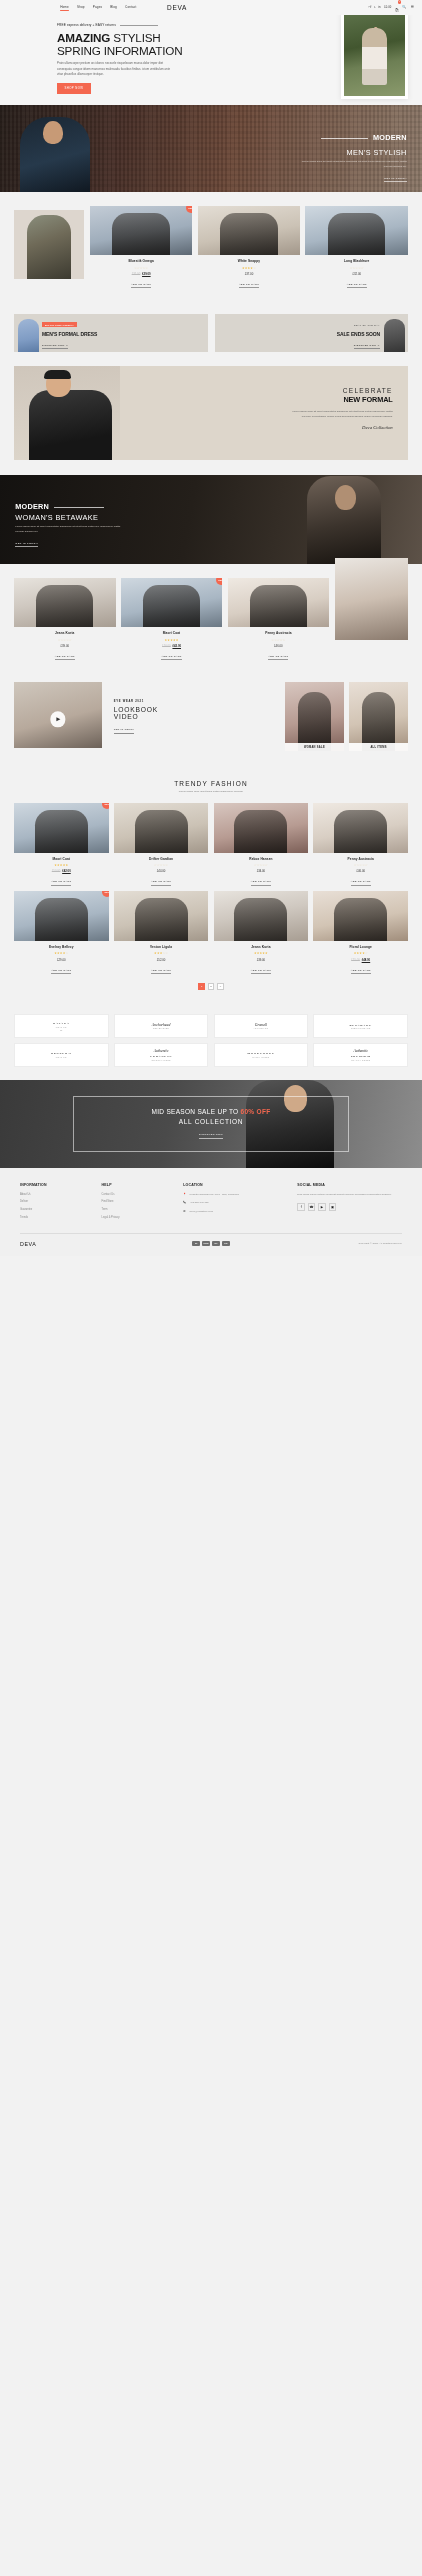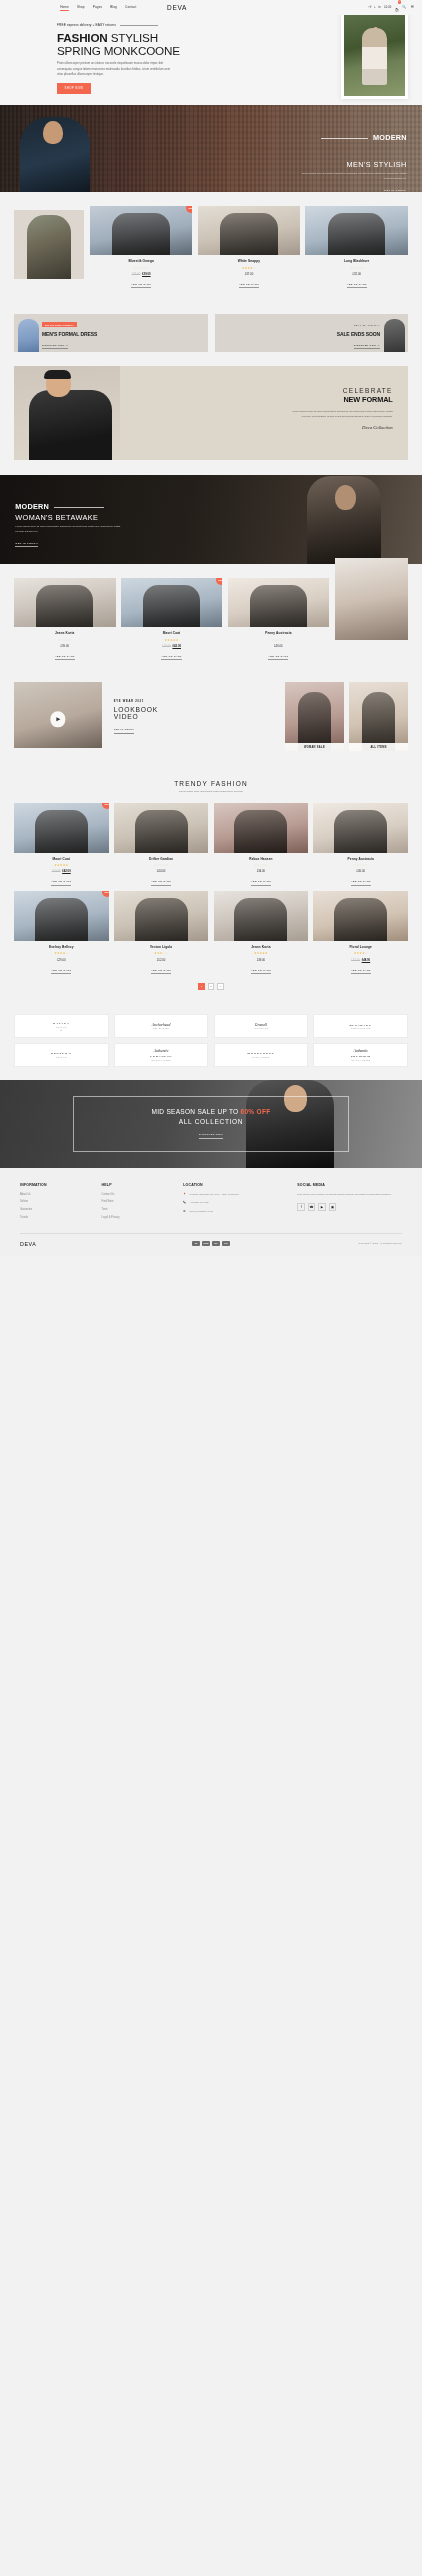--- a/index.html
+++ b/index.html
@@ -63,21 +63,21 @@
       repeating-linear-gradient(0deg,rgba(0,0,0,.12) 0 2.3px,transparent 2.3px 5.3px)}
   .banner .figure{position:absolute;left:20px;bottom:0;width:70px;height:75px;
     background:linear-gradient(165deg,#1b2733 0%,#26394b 55%,#101821 100%);
     border-radius:28px 28px 0 0;filter:blur(0.1px)}
   .banner .head{position:absolute;left:43px;bottom:48px;width:20px;height:23.5px;
     background:#c79a76;border-radius:50% 50% 42% 42%}
   .banner-txt{position:absolute;right:15.3px;top:26px;text-align:right;color:#fff;z-index:3}
   .b-rule{display:inline-block;width:47px;height:0.5px;background:rgba(255,255,255,.75);
     vertical-align:middle;margin-right:4.7px}
   .b-t1{font-size:7.3px;font-weight:700;letter-spacing:0.2px;display:inline-block}
-  .b-t2{font-size:7.3px;font-weight:300;letter-spacing:0.4px;margin-top:18px}
+  .b-t2{font-size:7.3px;font-weight:300;letter-spacing:0.4px;margin-top:6px}
   .b-p{font-size:2.5px;line-height:1.9;color:#ddd4cd;margin-top:2.9px;max-width:109px;
     margin-left:auto}
   .b-link{display:inline-block;margin-top:4.1px;font-size:2.5px;letter-spacing:0.4px;
     color:#fff;text-decoration:none;border-bottom:0.5px solid rgba(255,255,255,.6);
     padding-bottom:1.2px;cursor:pointer}
 
   
   .feat{display:flex;gap:5.9px;align-items:flex-start;padding:14px 14px 17.6px;
     background:#f2f2f2;position:relative}
   .feat-hero{width:70px;height:69px;background:#ddd6ce;flex:none;position:relative;
@@ -288,23 +288,23 @@
     </div>
   </div>
 
   <section class="hero1">
     <div class="hero1-inner">
       <div class="eyebrow">
         <span>FREE express delivery + EASY returns</span>
         <i class="rule"></i>
       </div>
       <div class="h1">
-        <b>FASHION</b>
+        <b>AMAZING</b>
         <span>STYLISH</span>
-        <div>SPRING MONKCOONE</div>
+        <div>SPRING INFORMATION</div>
       </div>
       <p class="hero-p">Proin ullamcorper pretium orci donec necscele risqueleoam massa dolor imper diet consequata congue idsem maecenas malesuada faucibus finibus. ictum vestibulum ante vitae phasellus ullamcorper tristique.</p>
       <button class="btn-coral">SHOP NOW</button>
     </div>
     <div class="hero1-photo">
         <div class="ph"></div>
       </div>
   </section>
 
   <section class="banner">

